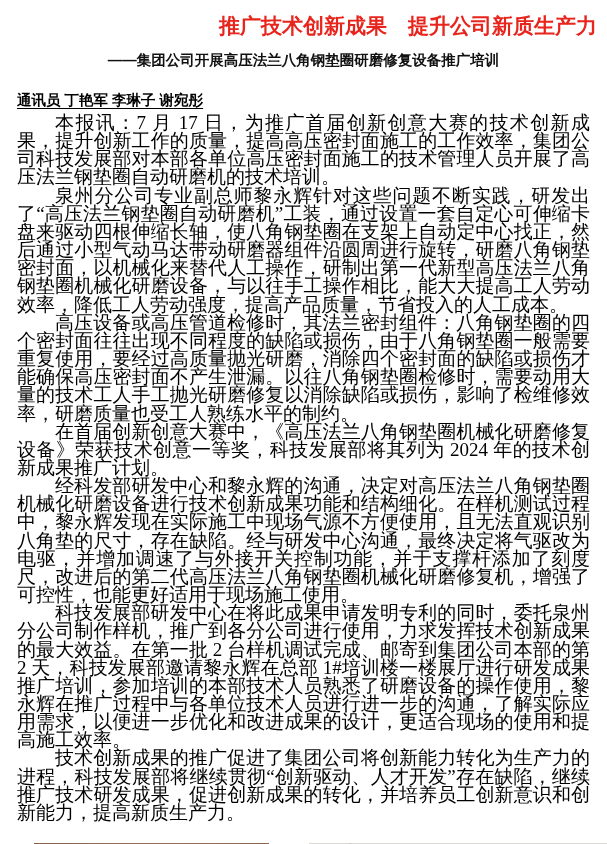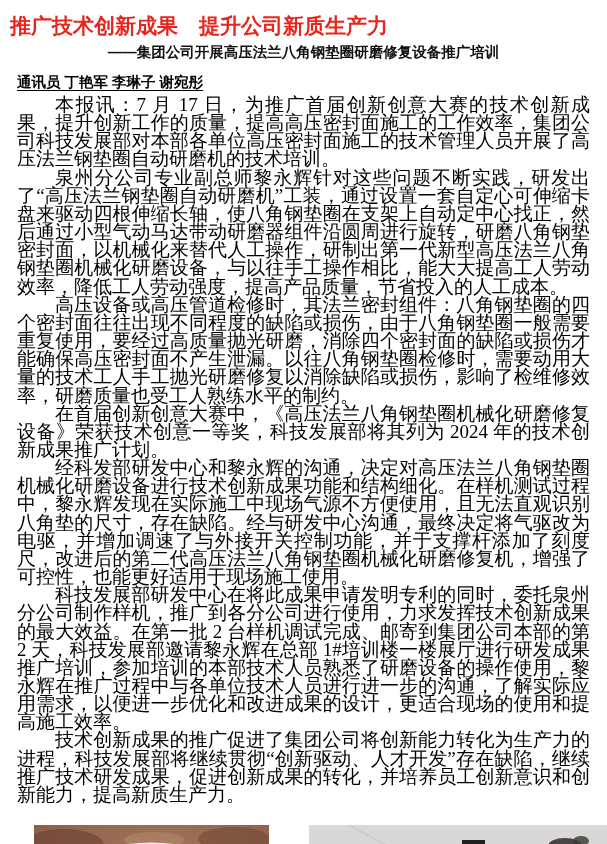--- a/index.html
+++ b/index.html
@@ -1,24 +1,24 @@
 <!DOCTYPE html>
 <html style="--title-color: #e8251d;"><head>
 <meta charset="utf-8">
 <style>
   html,body{margin:0;padding:0;background:#fff;}
   .page{position:relative;width:607px;height:844px;background:#fff;overflow:hidden;
         font-family:"Liberation Serif","DejaVu Serif",serif;color:#000;}
-  .title{margin:12px 10px 4px;text-align:left;
+  .title{margin:12px 10px 12px;text-align:right;
          font-family:"Liberation Sans","DejaVu Sans",sans-serif;
          font-size:21px;line-height:27px;font-weight:bold;color:var(--title-color,#e8251d);}
   .subtitle{margin:3px 10px 0;text-align:center;
             font-family:"Liberation Sans","DejaVu Sans",sans-serif;
             font-size:14.5px;line-height:19px;font-weight:600;color:#111;}
-  .byline{margin:11px 17px 4px;
+  .byline{margin:21px 17px 4px;
           font-family:"Liberation Sans","DejaVu Sans",sans-serif;
           font-size:14.5px;font-weight:bold;text-decoration:underline;text-underline-offset:3px;}
   p.body{margin:0 17px;font-size:19px;line-height:18.15px;
          text-align:justify;text-indent:2em;word-break:break-all;}
   .figures{display:flex;align-items:flex-start;margin:4px 0 0 17px;}
   figure{margin:7px;padding:10px;}
   .fig2{margin-left:6px;}
   .photo{display:block;line-height:0;}
   figcaption{font-family:"Liberation Sans","DejaVu Sans",sans-serif;
              font-size:11.5px;font-weight:bold;margin-top:5px;white-space:nowrap;color:#111;}

